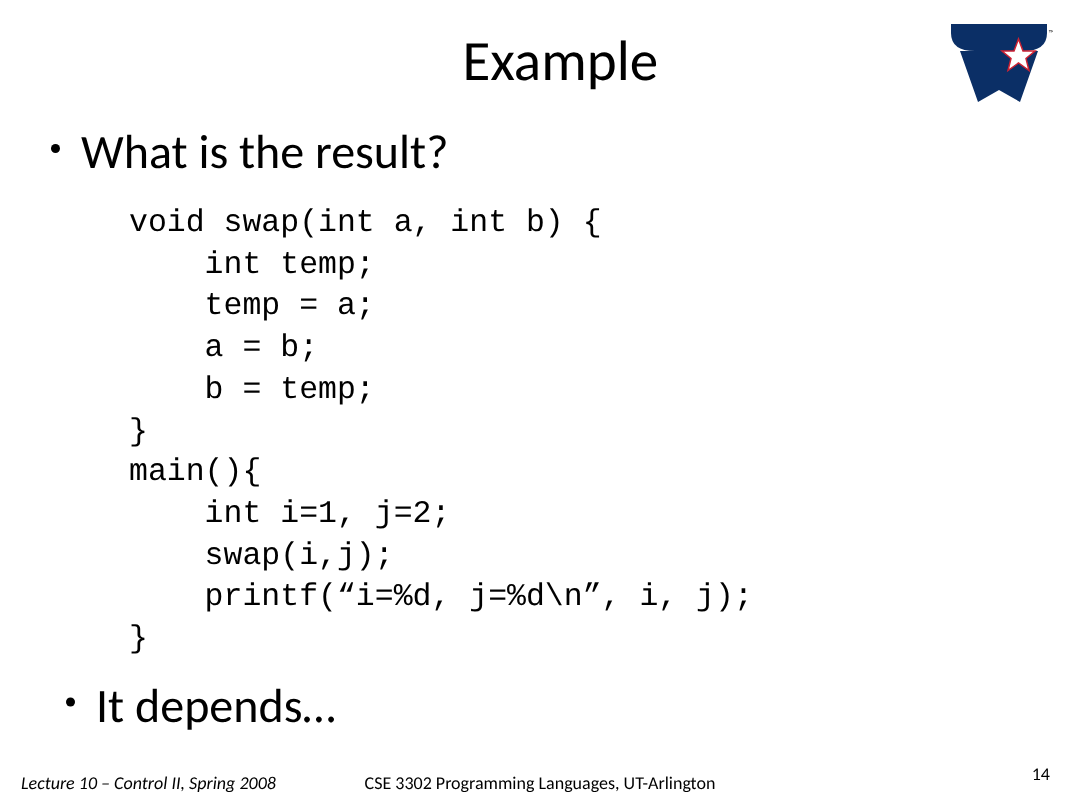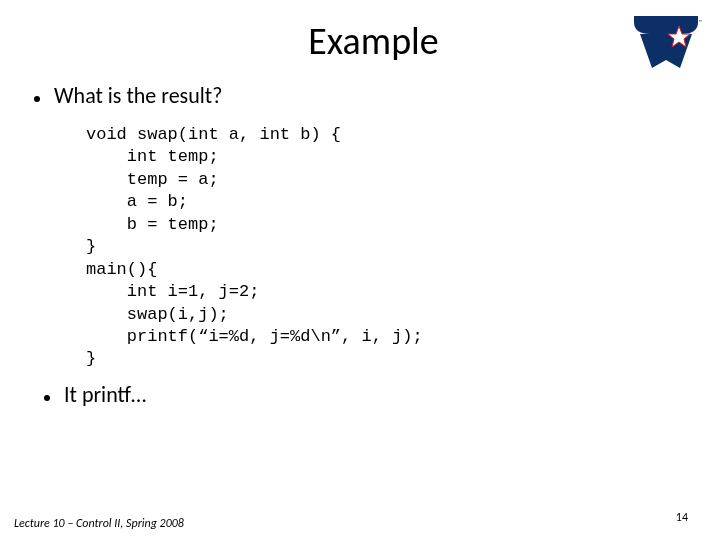--- a/index.html
+++ b/index.html
@@ -28,37 +28,37 @@
     width: 72px;
     height: 62px;
   }
   .content {
     padding-left: 30px;
     padding-right: 30px;
   }
   .bullet-row {
     display: flex;
     align-items: flex-start;
-    font-size: 22px;
+    font-size: 32px;
     margin-bottom: 6px;
   }
   .bullet-dot {
     width: 6px;
     height: 6px;
     border-radius: 50%;
     background: #000;
     margin-right: 14px;
     margin-left: 4px;
     margin-top: 14px;
     align-self: flex-start;
     flex-shrink: 0;
   }
   .code-block {
     font-family: "Courier New", Courier, monospace;
-    font-size: 17px;
+    font-size: 21px;
     line-height: 1.32;
     white-space: pre;
     margin-left: 56px;
     margin-top: 15px;
     margin-bottom: 10px;
   }
   .bullet-row.second {
     margin-top: 6px;
     margin-left: 10px;
   }
@@ -81,21 +81,21 @@
   .footer-center {
     position: absolute;
     left: 0;
     right: 0;
     bottom: 0;
     text-align: center;
     line-height: 1.2;
   }
   .footer-right {
     position: absolute;
-    right: 32px;
+    right: 20px;
     bottom: 6px;
   }
 </style>
 </head>
 <body>
 
 <div class="logo">
   <svg viewBox="0 0 72 62" width="72" height="62">
     <path d="M4 4 L36 4 L36 22 L20 22 Q4 22 4 10 Z" fill="#0b2f66"></path>
     <path d="M36 4 L68 4 L68 10 Q68 22 52 22 L36 22 Z" fill="#0b2f66"></path>
@@ -121,23 +121,24 @@
     b = temp;
 }
 main(){
     int i=1, j=2;
     swap(i,j);
     printf(“i=%d, j=%d\n”, i, j);
 }</div>
 
   <div class="bullet-row second">
     <div class="bullet-dot"></div>
-    <div>It printf…</div>
+    <div>It depends…</div>
   </div>
 
 </div>
 
 <div class="footer">
   <div class="footer-left">Lecture 10 – Control II, Spring 2008</div>
   <div class="footer-center">
+    <div>CSE 3302 Programming Languages, UT-Arlington</div>
   </div>
   <div class="footer-right">14</div>
 </div>
 
 </body></html>

